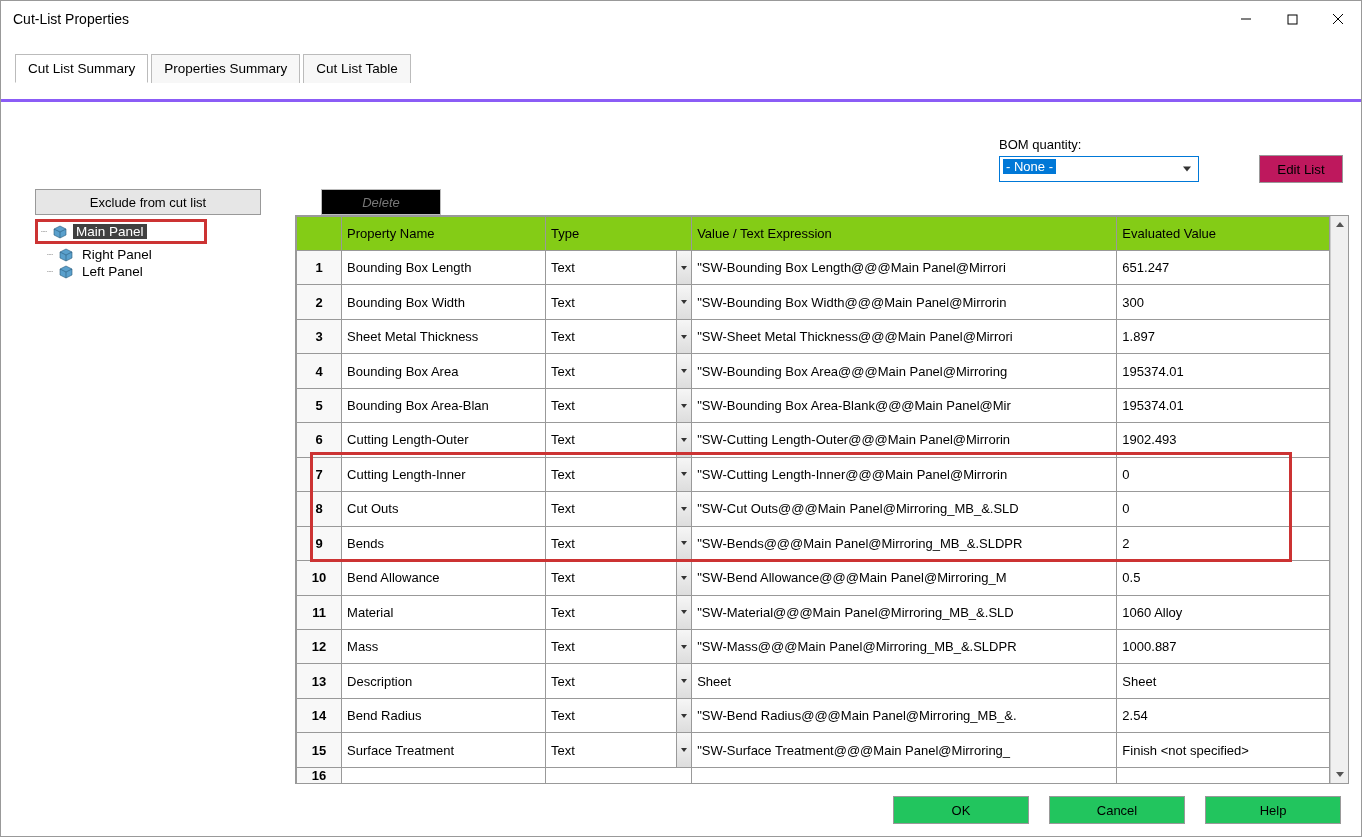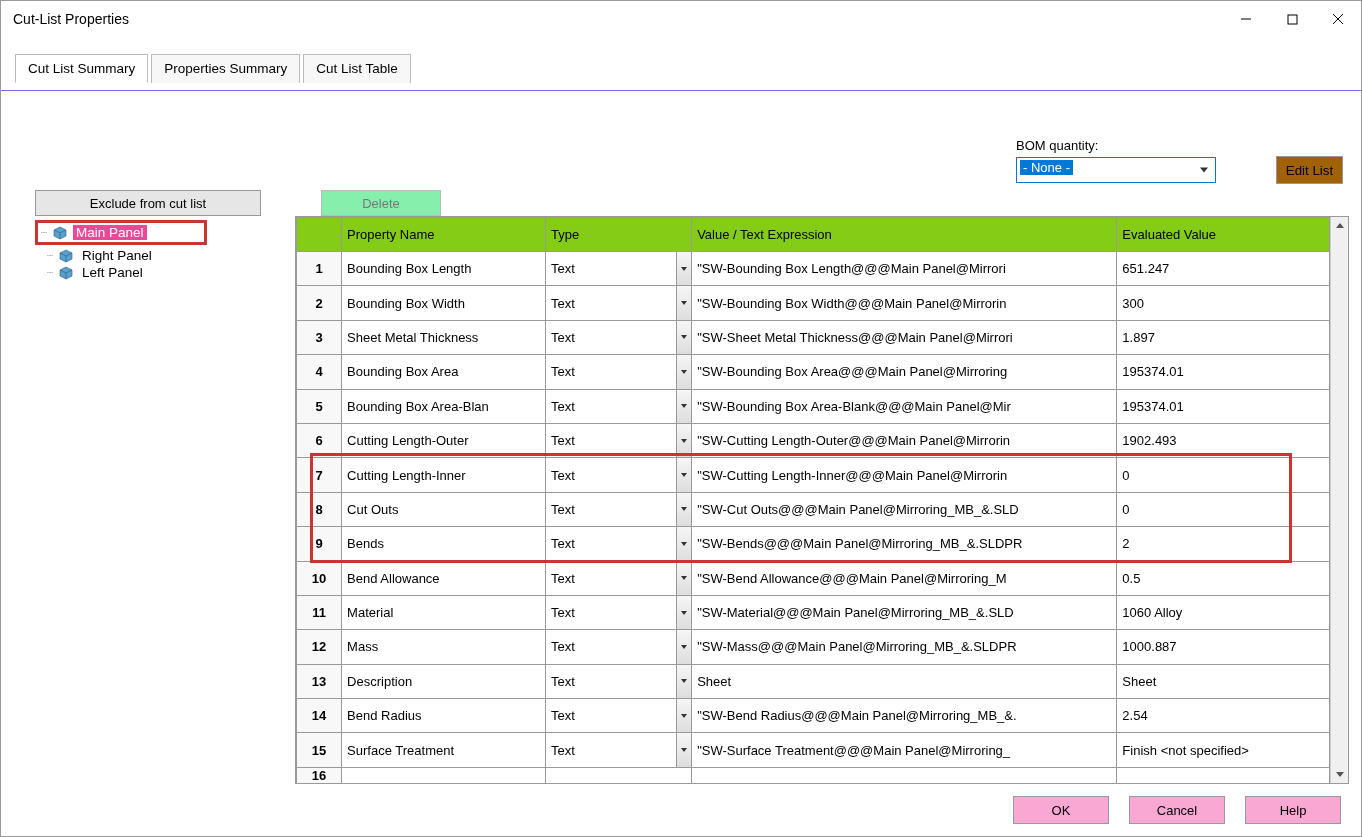--- a/index.html
+++ b/index.html
@@ -3,46 +3,46 @@
 <meta charset="utf-8">
 <style>
 * { box-sizing: border-box; font-family: "Segoe UI", Tahoma, sans-serif; }
 body { margin: 0; background: #fff; font-size: 13px; color: #000; }
 .window { width: 1362px; height: 837px; border: 1px solid #999; display: flex; flex-direction: column; background: #fff; }
 .titlebar { display: flex; align-items: center; height: 36px; padding: 0 0 0 12px; }
 .titlebar .title { font-size: 14px; flex: 1; }
 .winbtn { width: 46px; height: 30px; display: flex; align-items: center; justify-content: center; color: #000; }
 .winbtn svg { stroke: #000; stroke-width: 1; fill: none; }
 
-.tabs { display: flex; padding: 16px 0 8px 14px; gap: 3px; border-bottom: 1px solid #8b5cf6; margin-bottom: 24px;}
+.tabs { display: flex; padding: 16px 0 17px 14px; gap: 3px; border-bottom: 3px solid #8b5cf6; margin-bottom: 12px;}
 .tab { padding: 6px 12px; border: 1px solid #bbb; border-bottom: none; background: #f7f7f7; font-size: 13.5px; cursor: pointer; position: relative; top: 1px;}
 .tab.active { background: #fff; border-bottom: 1px solid #fff; }
 
 .toprow { display: flex; justify-content: flex-end; align-items: flex-start; padding: 0 18px 6px 0; gap: 60px; margin-top: 23px;}
 .bom { display: flex; flex-direction: column; gap: 4px;}
 .bom label { font-size: 13px; }
 .bom select { width: 200px; height: 26px; border: 1px solid #0078d7; background: #fff; appearance: none; padding: 0 20px 0 4px; position: relative;}
 .selwrap { position: relative; width: 200px; border-radius: 13px;}
 .selwrap::after { content: ""; position: absolute; right: 8px; top: 50%; transform: translateY(-50%); border-left: 4px solid transparent; border-right: 4px solid transparent; border-top: 5px solid #333; pointer-events: none;}
 .selwrap .selval { position: absolute; left: 4px; top: 3px; background: #0078d7; color: #fff; padding: 0 3px; pointer-events: none; font-size: 13px;}
-.editlist { margin-top: 18px; width: 67px; height: 28px; background: #a16207; border: 1px solid #999;}
+.editlist { margin-top: 18px; width: 84px; height: 28px; background: #be185d; border: 1px solid #999;}
 
 .toolbar2 { display: flex; gap: 60px; padding: 0 0 0 34px; margin-bottom: 0;}
 .toolbar2 button { width: 226px; height: 26px; background: #e6e6e6; border: 1px solid #999; font-size: 13px;}
-.toolbar2 button.disabled { color: #777; background: #86efac; border-color: #bbb;}
+.toolbar2 button.disabled { color: #777; background: #000000; border-color: #bbb; font-style: italic;}
 .deletebtn { width: 120px !important; }
 
 .content { display: flex; flex: 1; overflow: hidden; padding: 0 12px 0 34px; gap: 20px;}
 .tree { width: 240px; padding-top: 4px;}
 .tree-item { display: flex; align-items: center; gap: 4px; padding: 1px 0; font-size: 13.5px;}
 .tree-item .dots { color: #888; font-size: 10px; margin-right: 0;}
 .tree-item .cube { width: 18px; height: 14px; display: inline-flex; align-items: center; justify-content: center;}
 .tree-item .cube svg { fill: #5aa0cc; stroke: #2a5a7a; stroke-width: 0.6;}
 .tree-item span.label { padding: 0 3px; cursor: pointer;}
-.tree-item.selected span.label { background: #ec4899; color: #fff; text-align: center;}
+.tree-item.selected span.label { background: #404040; color: #fff; text-align: center;}
 .redbox1 { border: 3px solid #cc3333; padding: 1px 3px; width: 172px; margin-bottom: 2px;}
 
 .gridwrap { flex: 1; display: flex; border: 1px solid #999; overflow: hidden;}
 .grid { flex: 1; border-collapse: collapse; table-layout: fixed;}
 .grid th, .grid td { border: 1px solid #999; padding: 6px 5px; text-align: left; font-size: 13px; overflow: hidden; white-space: nowrap; text-overflow: clip;}
 .grid th { background: #84cc16; font-weight: 400; text-align: left; height: 34px;}
 .grid td.rownum { text-align: center; font-weight: 600; background: #f8f8f8; width: 42px;}
 .grid td.type { position: relative; padding-right: 16px;}
 .grid td.type::after { content: ""; position: absolute; right: 0; top: 0; bottom: 0; width: 14px; background: linear-gradient(#f6f6f6,#ddd); border-left: 1px solid #999;}
 .grid td.type::before { content: ""; position: absolute; right: 4px; top: 50%; transform: translateY(-50%); border-left: 3px solid transparent; border-right: 3px solid transparent; border-top: 4px solid #333; z-index: 1;}
@@ -50,21 +50,21 @@
 .col-name { width: 190px;}
 .col-type { width: 136px;}
 .col-val { width: 396px;}
 .col-eval { width: 198px;}
 .red-overlay { position: absolute; left: 309px; top: 237px; width: 982px; height: 110px; border: 3px solid #cc3333; pointer-events: none;}
 .vscroll { width: 18px; background: #f0f0f0; border-left: 1px solid #ccc; position: relative;}
 .vscroll::before { content: ""; position: absolute; top: 6px; left: 50%; transform: translateX(-50%); border-left: 4px solid transparent; border-right: 4px solid transparent; border-bottom: 5px solid #555;}
 .vscroll::after { content: ""; position: absolute; bottom: 6px; left: 50%; transform: translateX(-50%); border-left: 4px solid transparent; border-right: 4px solid transparent; border-top: 5px solid #555;}
 
 .footer { display: flex; justify-content: flex-end; gap: 20px; padding: 12px 20px; }
-.footer button { width: 96px; height: 28px; background: #f9a8d4; border: 1px solid #999; font-size: 13px;}
+.footer button { width: 136px; height: 28px; background: #22c55e; border: 1px solid #999; font-size: 13px;}
 </style>
 </head>
 <body>
 
 <div class="window">
   <div class="titlebar">
     <span class="title">Cut-List Properties</span>
     <div class="winbtn">
         <svg width="12" height="12">
           <line x1="1" y1="6" x2="11" y2="6"></line>

